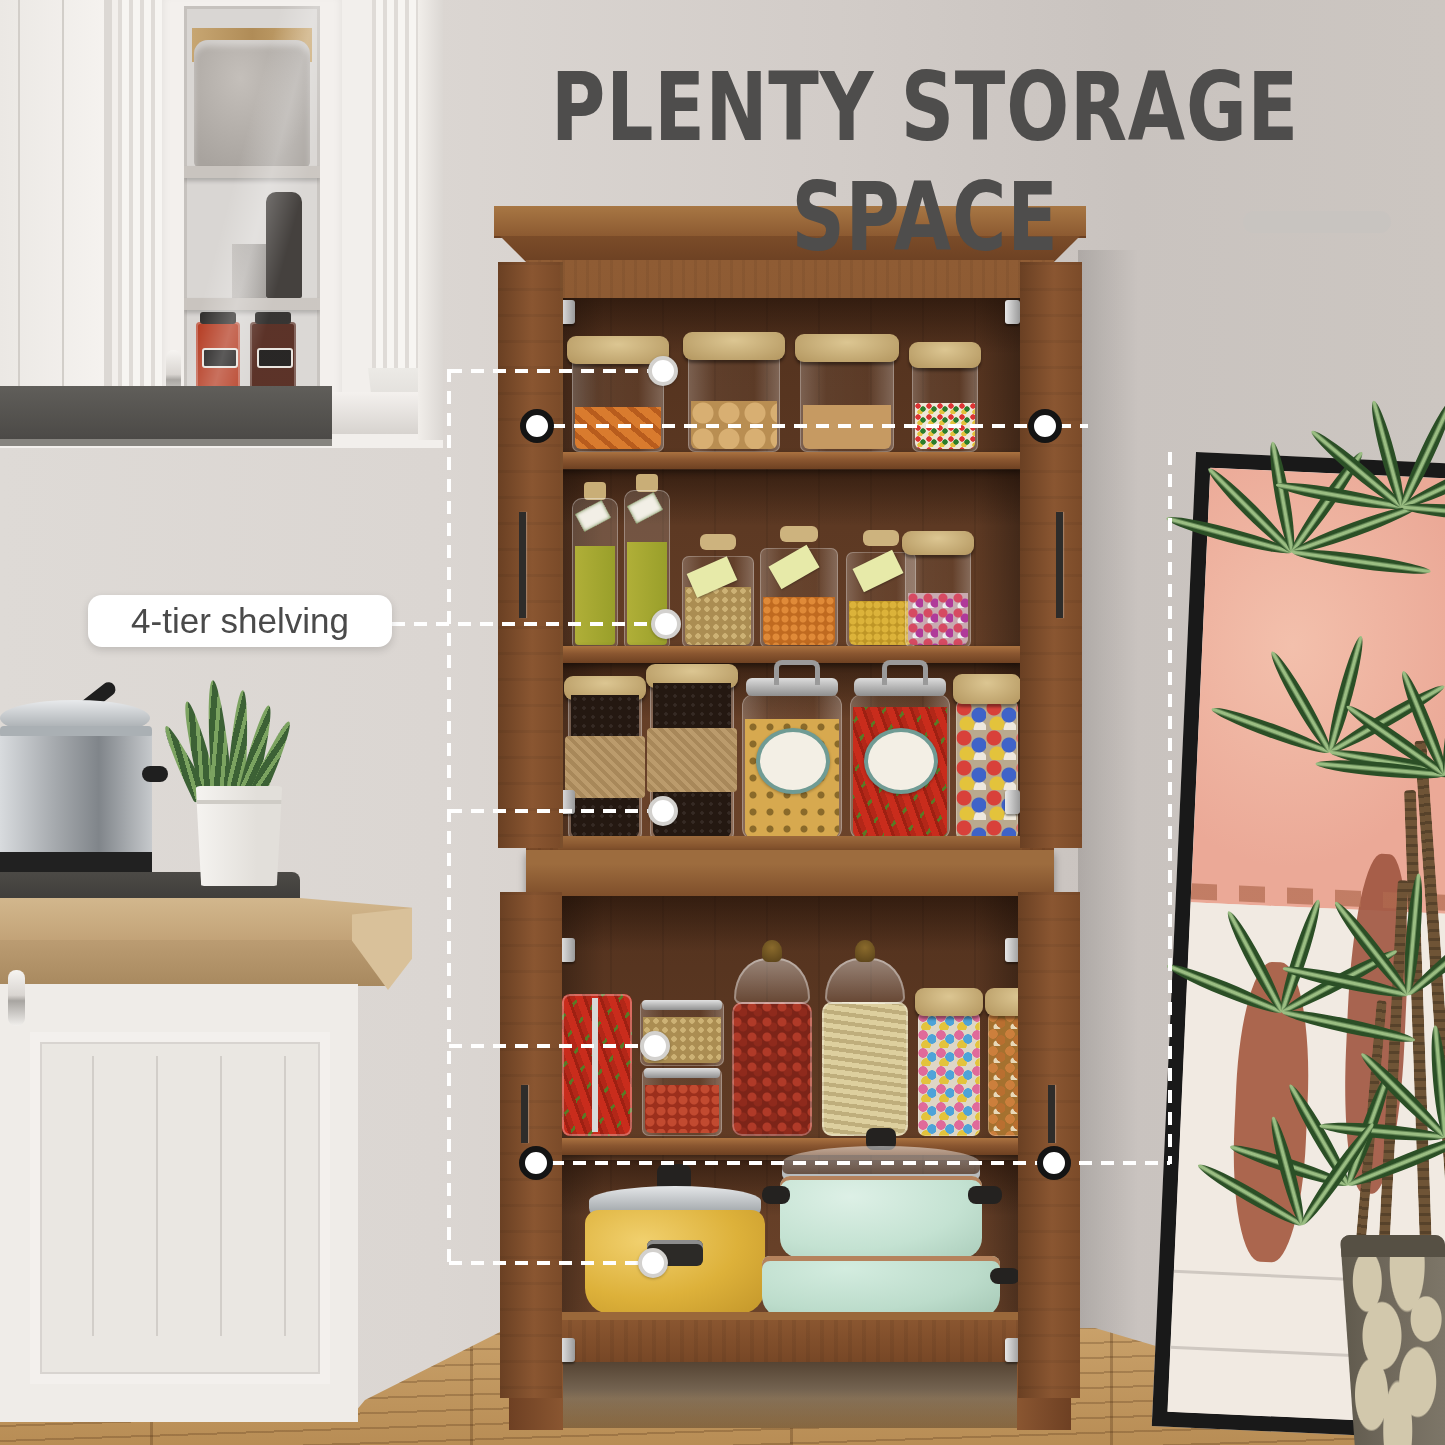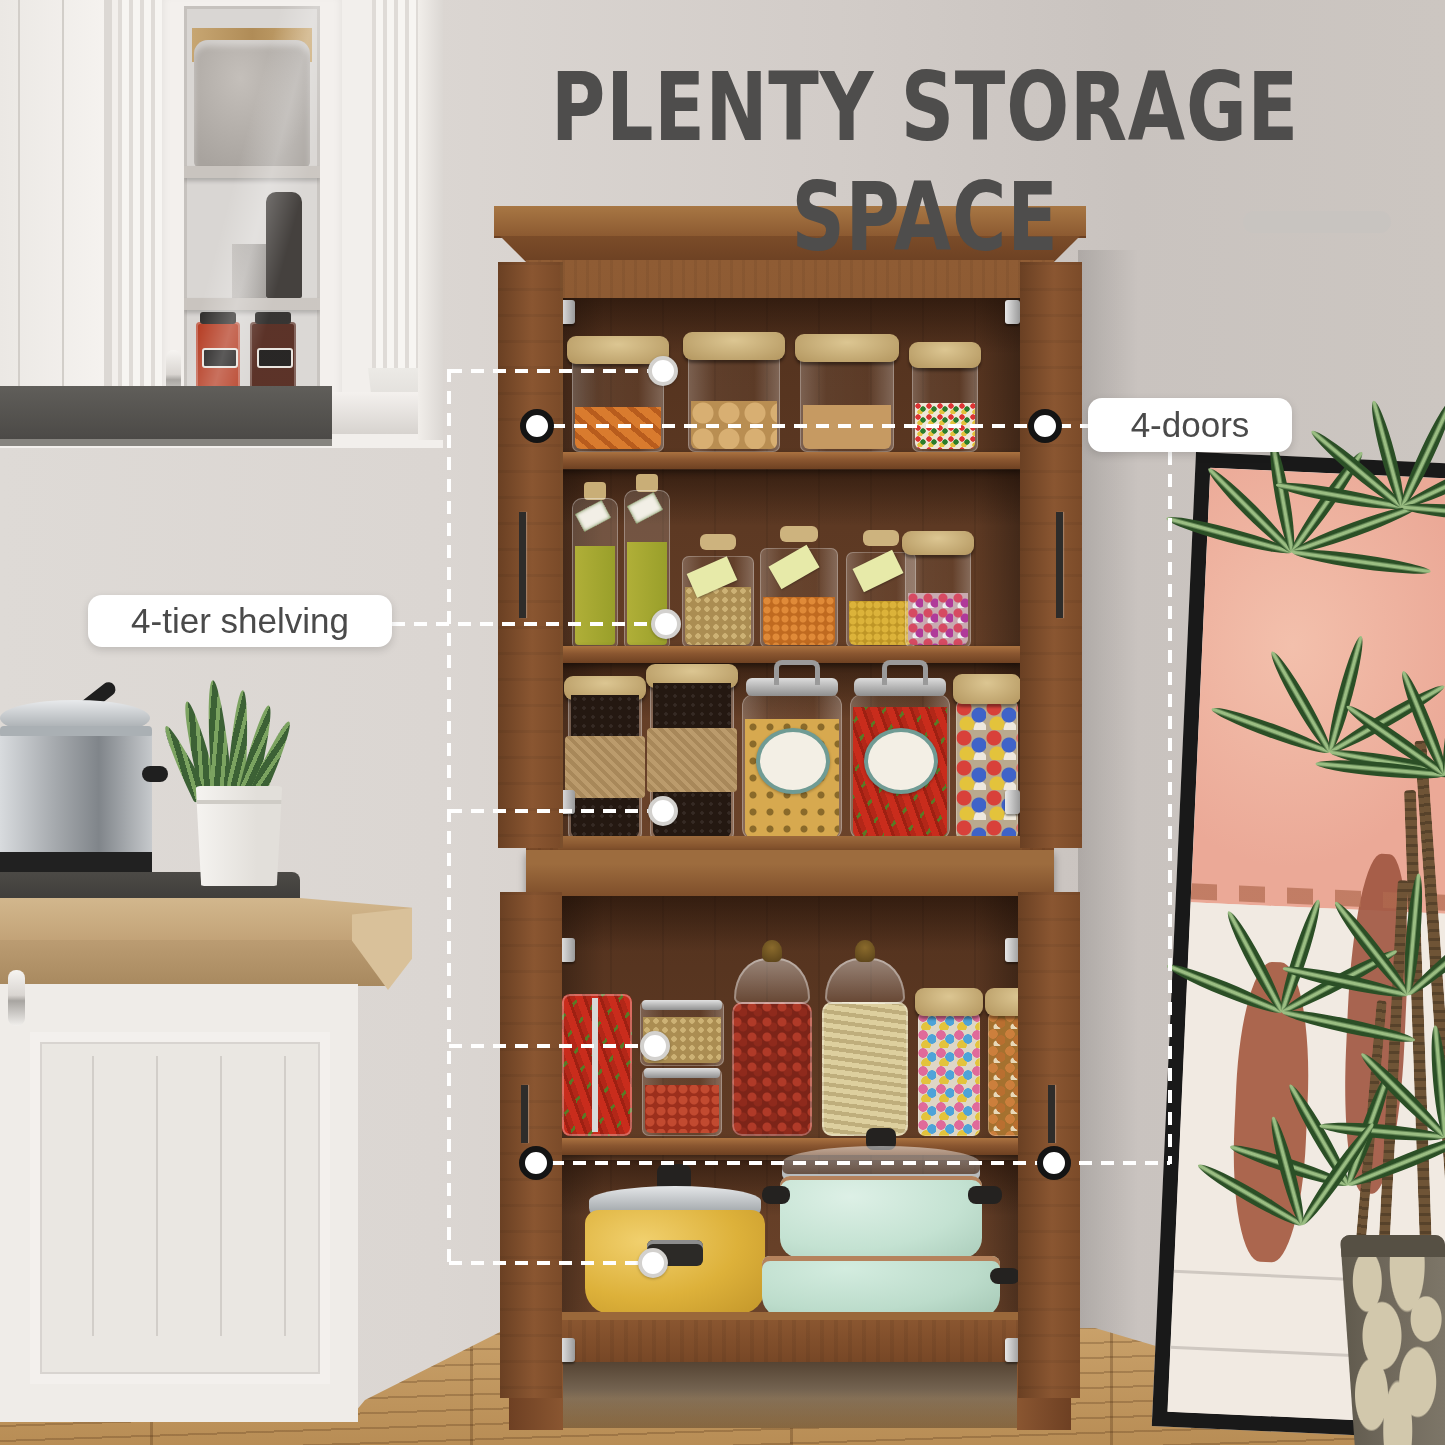--- a/index.html
+++ b/index.html
@@ -386,19 +386,16 @@
     <span>4-tier shelving</span>
   </div>
 
   <div class="dash-h a" style="left:552px;top:424px;width:536px;"></div>
   <div class="dash-v a" style="left:1168px;top:452px;height:712px;"></div>
   <div class="dash-h a" style="left:551px;top:1161px;width:619px;"></div>
   <div class="mark-door a" style="left:520px;top:409px;"></div>
   <div class="mark-door a" style="left:1028px;top:409px;"></div>
   <div class="mark-door a" style="left:519px;top:1146px;"></div>
   <div class="mark-door a" style="left:1037px;top:1146px;"></div>
-  <div class="callout a" style="left:1088px;top:398px;width:204px;height:54px;">
-    <span>4-doors</span>
-  </div>
 
   <div class="title a" style="left:420px;top:52px;">PLENTY STORAGE SPACE</div>
 
 </div>
 
 </body></html>

